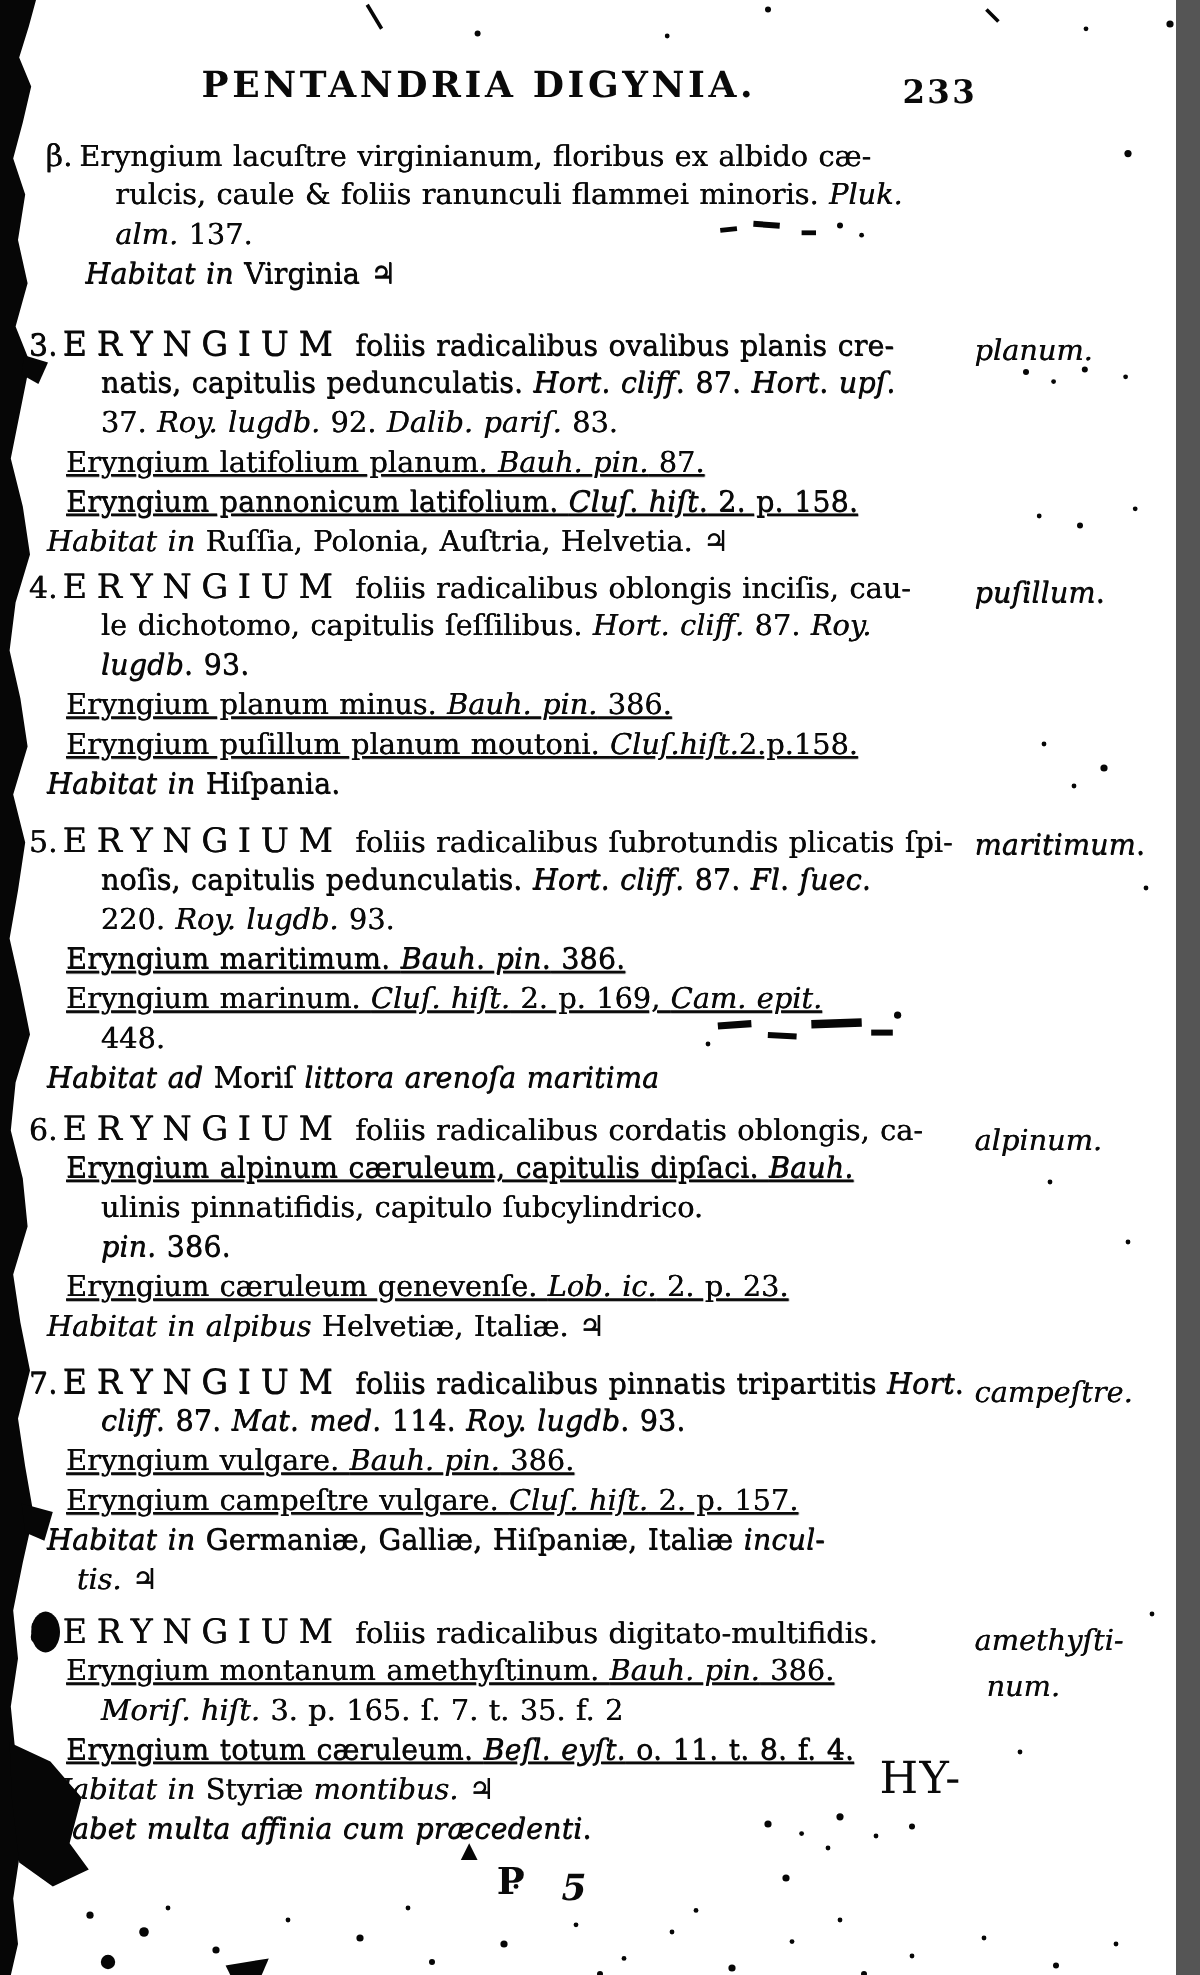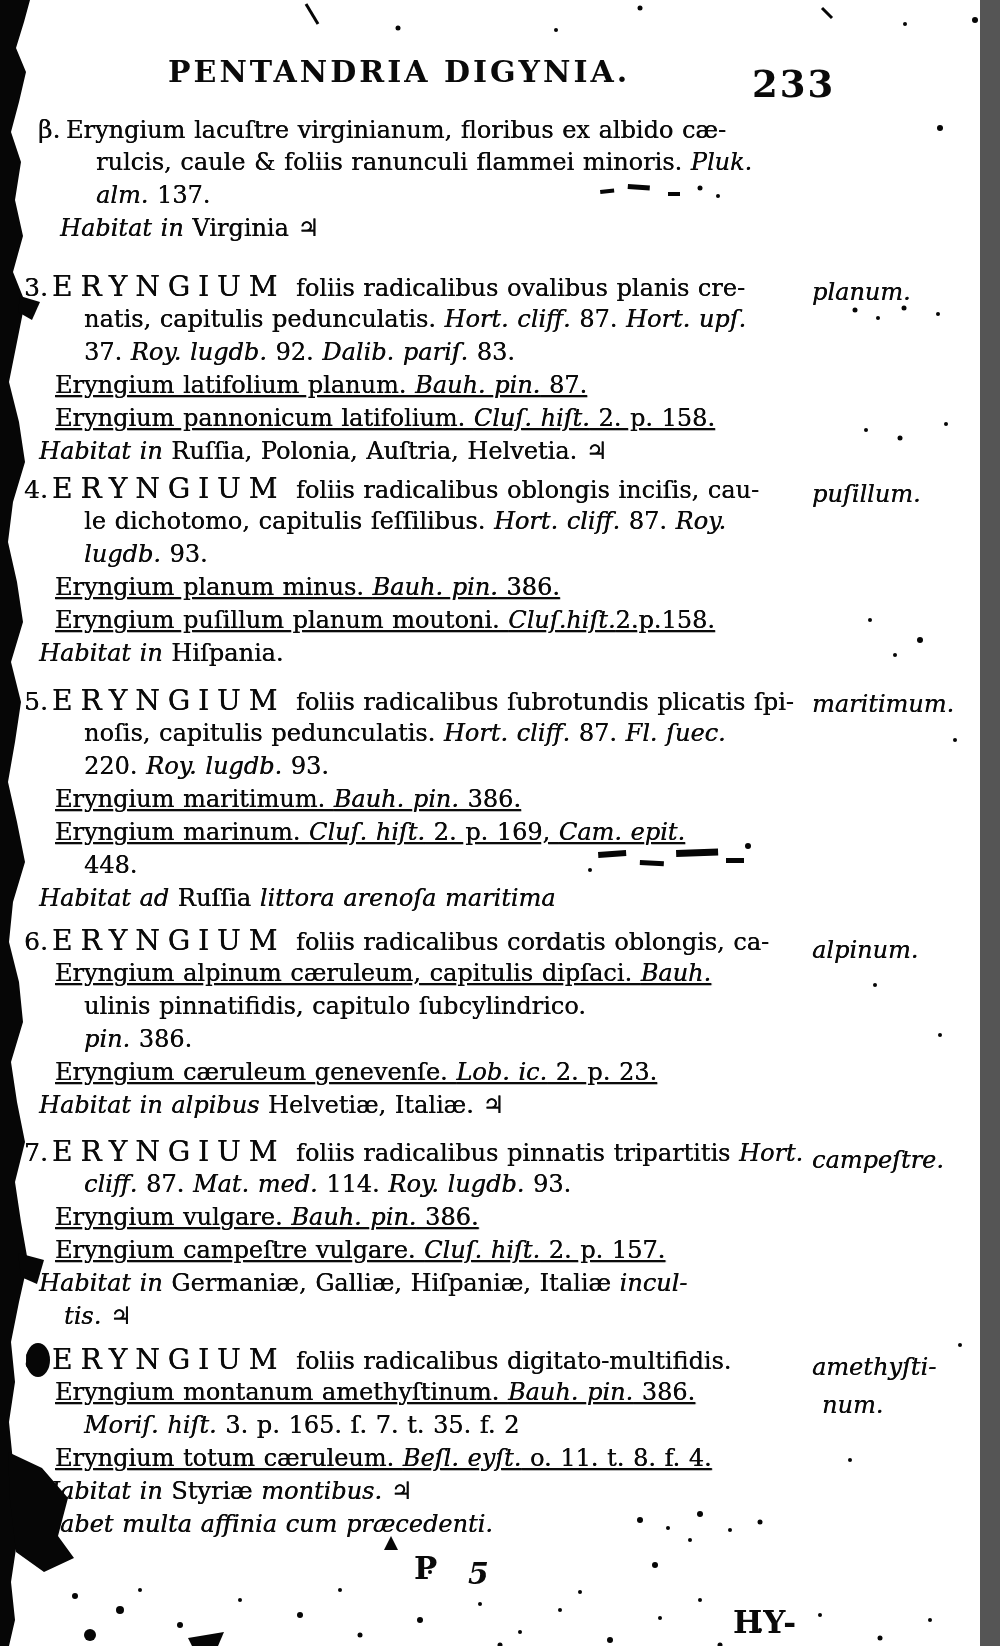--- a/index.html
+++ b/index.html
@@ -6,49 +6,49 @@
   .page{
     position:relative;width:980px;height:1646px;background:#ffffff;
     color:#0a0a0a;font-family:"DejaVu Serif","DejaVu Sans",serif;
     overflow:hidden;
   }
   .header{
     position:absolute;left:168px;top:54px;font-size:30px;font-weight:bold;
     letter-spacing:3px;white-space:nowrap;
   }
   .pagenum{
-    position:absolute;left:752px;top:62px;font-size:37px;font-weight:bold;
+    position:absolute;left:752px;top:62px;font-size:27px;font-weight:bold;
     letter-spacing:2px;
     text-align:right;
   }
   .entry{position:absolute;left:24px;width:800px;}
   .entry.e0{left:38px;}
   .line{
     height:33px;line-height:33px;white-space:nowrap;font-size:24px;
     word-spacing:1px;text-shadow:0.3px 0.3px 0 currentColor;
   }
   .num{display:inline-block;min-width:24px;margin-right:4px;font-size:25px;}
   .first{margin-left:0;}
   .cont{margin-left:60px;}
   .syn{margin-left:31px;text-decoration:underline;}
   .hab{margin-left:15px;}
   .hang{margin-left:40px;}
   .e0 .cont{margin-left:58px;}
-  .e0 .hab{margin-left:22px;}
+  .e0 .hab{margin-left:33px;}
   .sc{font-size:28px;letter-spacing:8px;margin-right:2px;}
   .i{font-style:italic;}
   .r{font-style:normal;}
   .mnote{
     position:absolute;left:812px;font-style:italic;font-size:24px;
     white-space:nowrap;text-shadow:0.3px 0.3px 0 currentColor;
   }
   .mnote.mn6{left:822px;}
   .sig-p{position:absolute;left:414px;top:1550px;font-size:31px;font-weight:bold;}
   .sig-n{position:absolute;left:468px;top:1556px;font-size:30px;font-weight:bold;font-style:italic;}
-  .catchword{position:absolute;left:733px;top:1604px;font-size:31px;font-weight:bold;letter-spacing:1px;}
+  .catchword{position:absolute;left:733px;top:1460px;font-size:37px;font-weight:normal;letter-spacing:1px;}
   .noise{position:absolute;left:0;top:0;pointer-events:none;z-index:6;}
 </style>
 </head>
 <body>
 
 <div class="page">
 
   <div class="header">PENTANDRIA DIGYNIA.</div>
   <div class="pagenum">233</div>
 
@@ -74,21 +74,21 @@
       <div class="line syn"><span class="r">Eryngium puſillum planum moutoni. </span><span class="i">Cluſ.hiſt.</span><span class="r">2.p.158.</span></div>
       <div class="line hab"><span class="i">Habitat in</span><span class="r"> Hiſpania.</span></div>
     </div>
   <div class="entry" style="top:684px">
       <div class="line first"><span class="num">5.</span><span class="sc">ERYNGIUM</span><span class="r"> foliis radicalibus ſubrotundis plicatis ſpi-</span></div>
       <div class="line cont"><span class="r">noſis, capitulis pedunculatis. </span><span class="i">Hort. cliff.</span><span class="r"> 87. </span><span class="i">Fl. ſuec.</span></div>
       <div class="line cont"><span class="r">220. </span><span class="i">Roy. lugdb.</span><span class="r"> 93.</span></div>
       <div class="line syn"><span class="r">Eryngium maritimum. </span><span class="i">Bauh. pin.</span><span class="r"> 386.</span></div>
       <div class="line syn"><span class="r">Eryngium marinum. </span><span class="i">Cluſ. hiſt.</span><span class="r"> 2. p. 169, </span><span class="i">Cam. epit.</span></div>
       <div class="line cont"><span class="r">448.</span></div>
-      <div class="line hab"><span class="i">Habitat ad</span><span class="r"> Ruſſia </span><span class="i">littora arenoſa maritima</span></div>
+      <div class="line hab"><span class="i">Habitat ad</span><span class="r"> Moriſ </span><span class="i">littora arenoſa maritima</span></div>
     </div>
   <div class="entry" style="top:924px">
       <div class="line first"><span class="num">6.</span><span class="sc">ERYNGIUM</span><span class="r"> foliis radicalibus cordatis oblongis, ca-</span></div>
       <div class="line syn"><span class="r">Eryngium alpinum cæruleum, capitulis dipſaci. </span><span class="i">Bauh.</span></div>
       <div class="line cont"><span class="r">ulinis pinnatifidis, capitulo ſubcylindrico.</span></div>
       <div class="line cont"><span class="i">pin.</span><span class="r"> 386.</span></div>
       <div class="line syn"><span class="r">Eryngium cæruleum genevenſe. </span><span class="i">Lob. ic.</span><span class="r"> 2. p. 23.</span></div>
       <div class="line hab"><span class="i">Habitat in alpibus</span><span class="r"> Helvetiæ, Italiæ. ♃</span></div>
     </div>
   <div class="entry" style="top:1135px">

